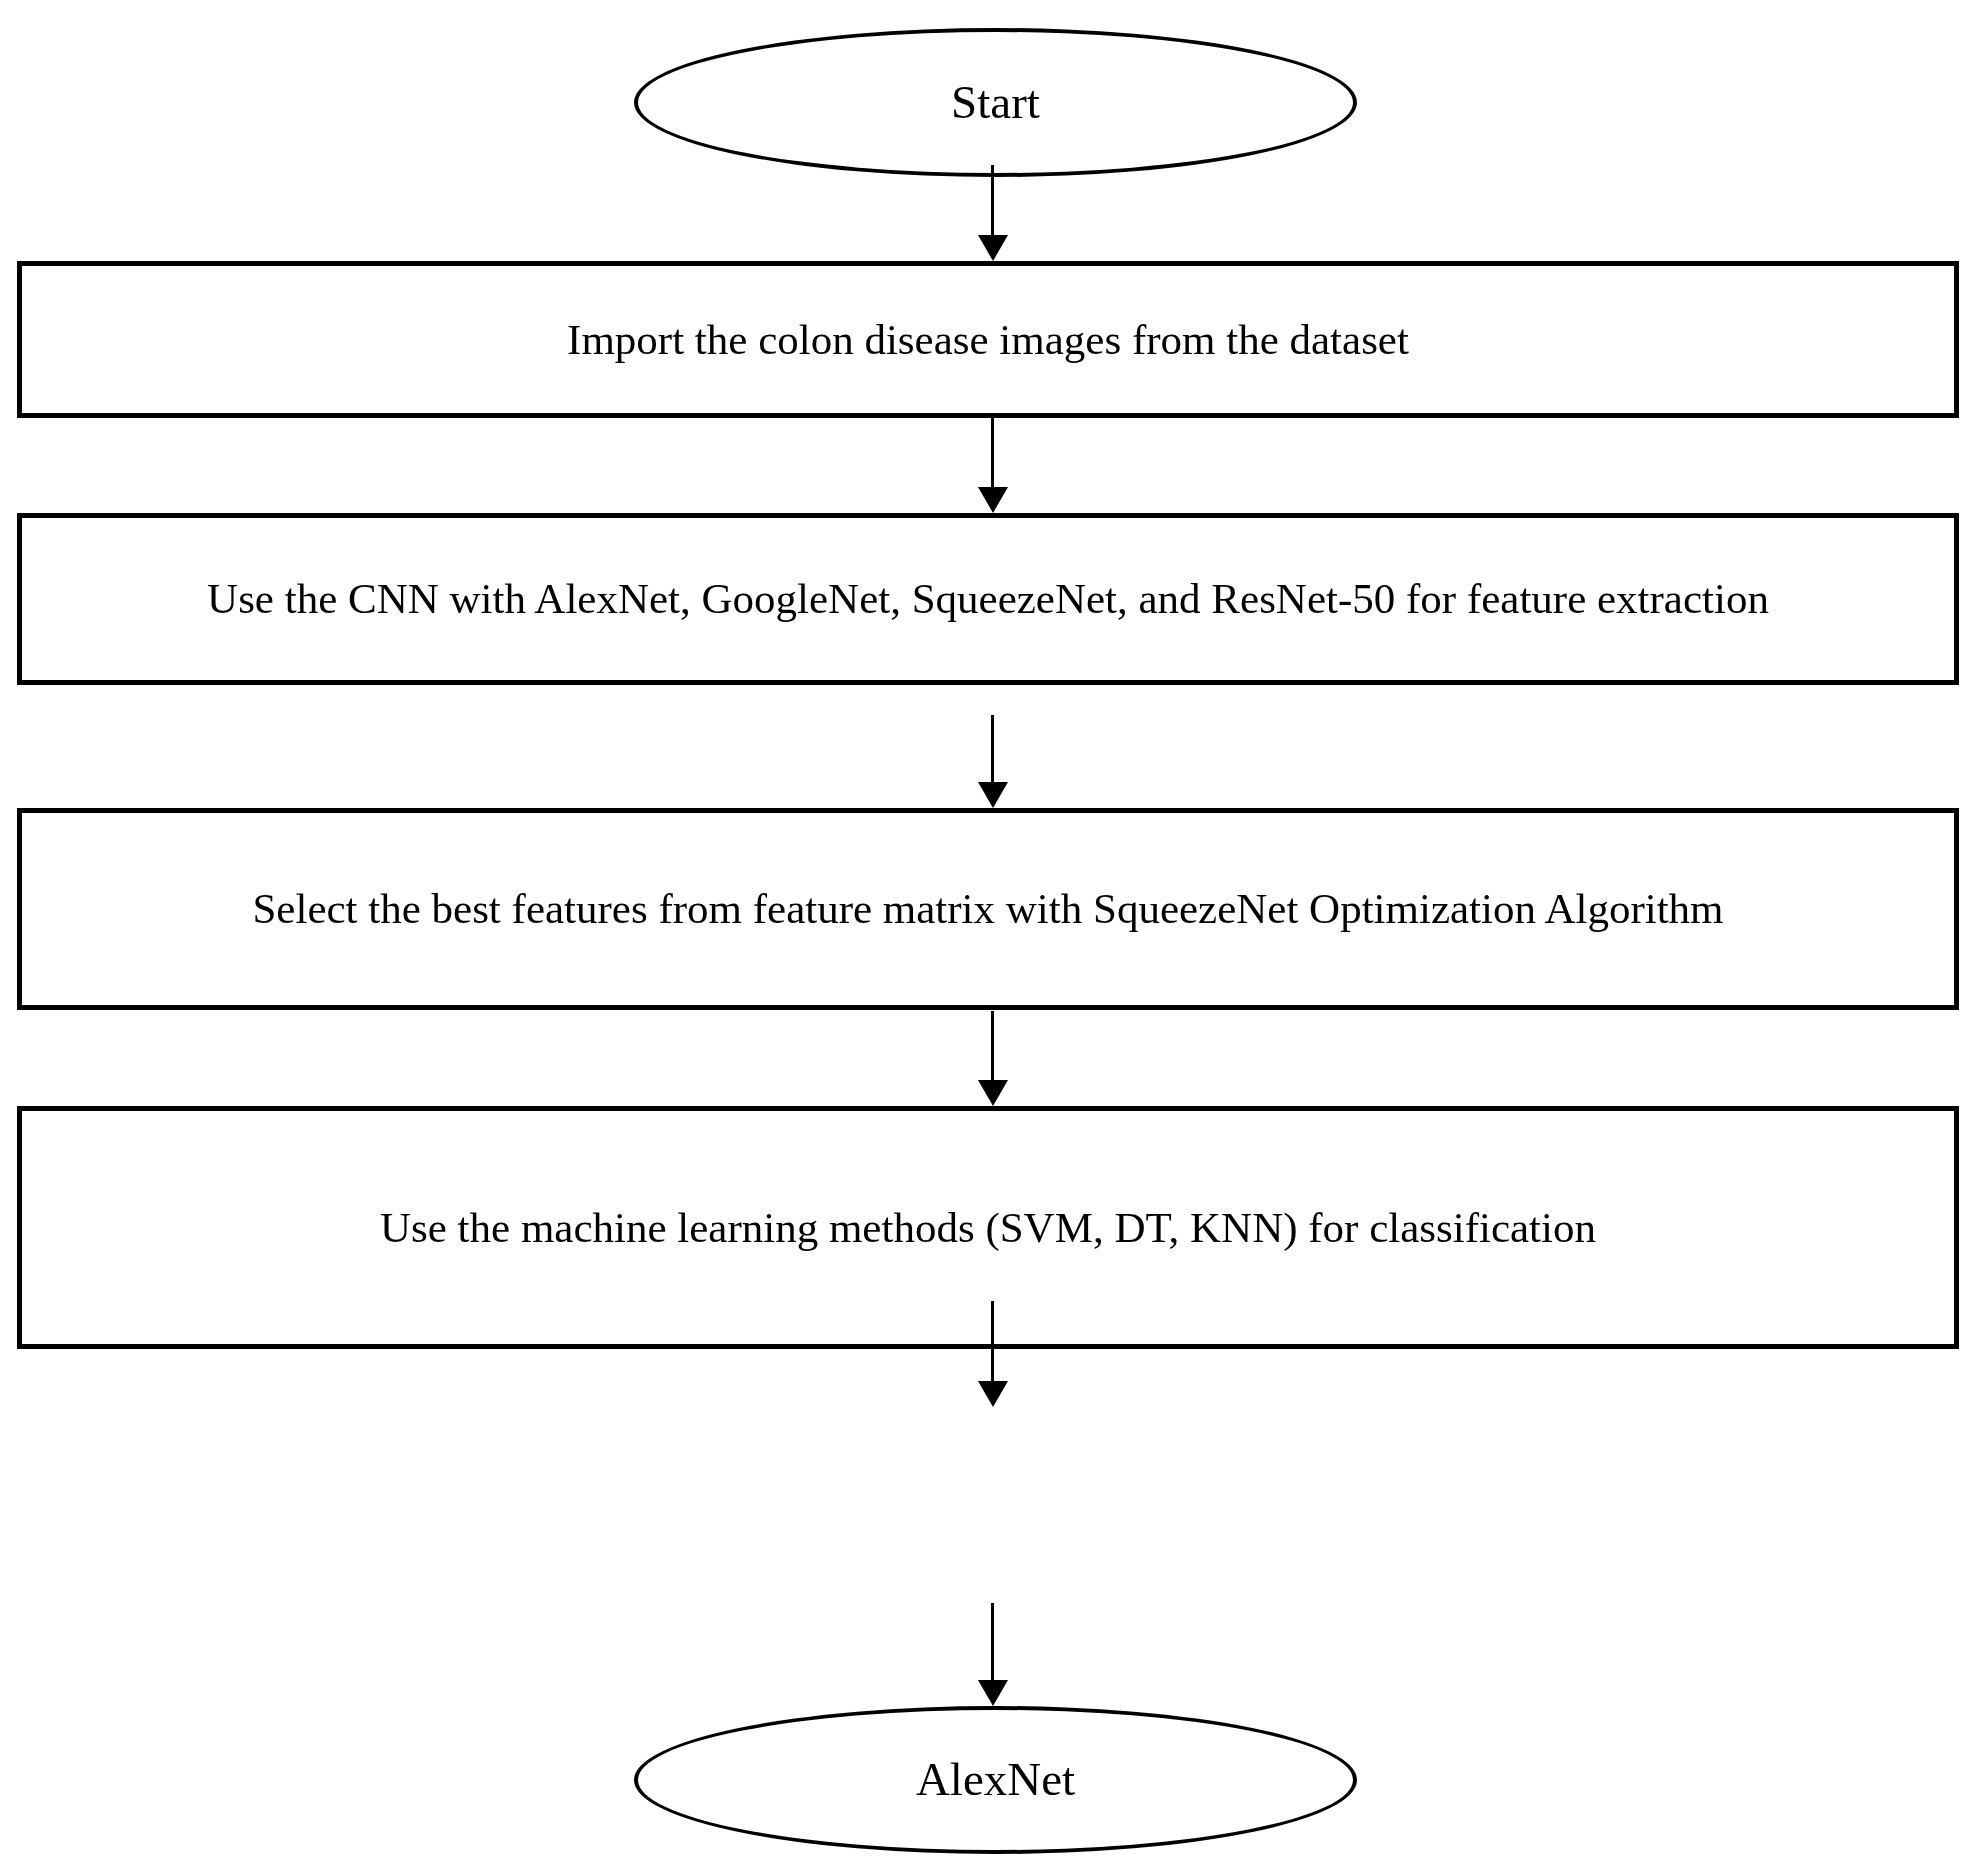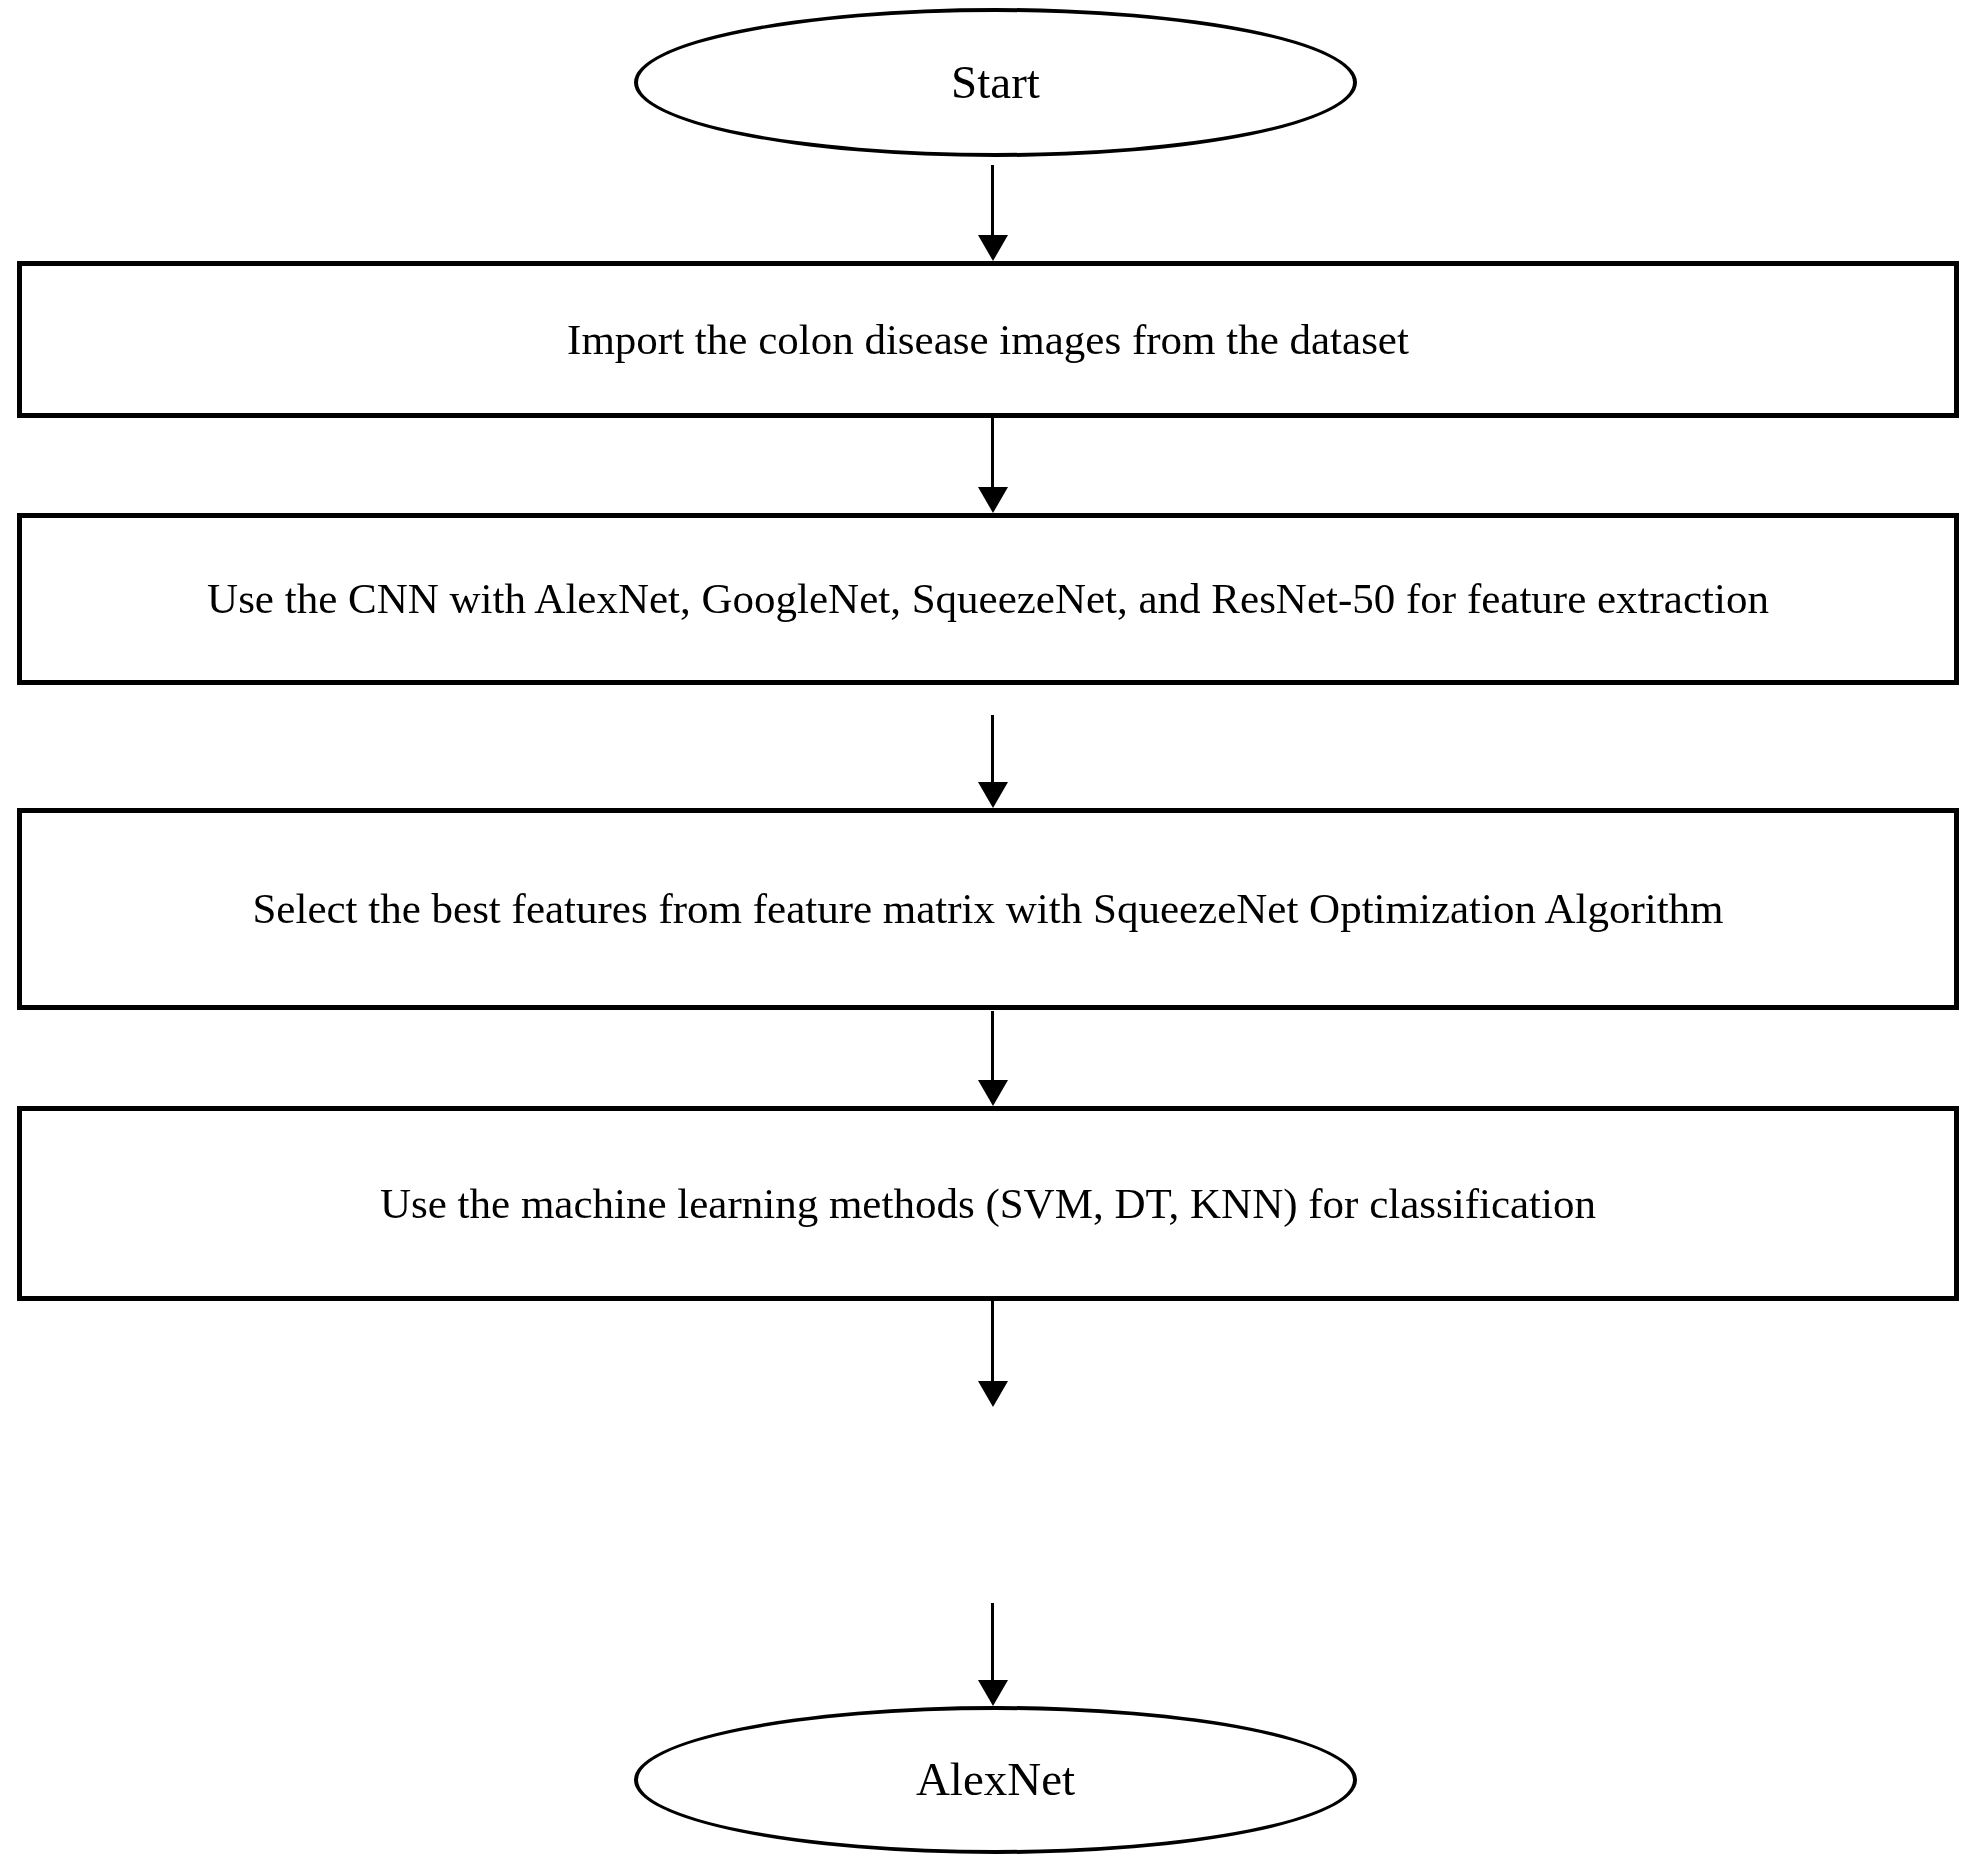--- a/index.html
+++ b/index.html
@@ -38,25 +38,25 @@
     width: 1942px;
     border: 5.4px solid #000000;
     font-size: 43px;
     line-height: 1.38;
     padding: 4px 42px;
   }
   .process .node-label {
     white-space: pre-line; 
   }
 
-  #node-start  { left: 634px; top: 8px;   width: 723px; height: 149px; }
+  #node-start  { left: 634px; top: 28px;   width: 723px; height: 149px; }
   #node-import { top: 261px;  height: 157px; }
   #node-cnn    { top: 513px;  height: 172px; }
   #node-select { top: 808px; height: 202px; }
-  #node-ml     { top: 1106px; height: 195px; }
+  #node-ml     { top: 1106px; height: 243px; }
   #node-eval   { top: 1407px; height: 196px; }
   #node-finish { left: 634px; top: 1706px; width: 723px; height: 148px; }
 
   
   .arrow {
     position: absolute;
     left: 977px;          
     width: 31px;
     display: flex;
     flex-direction: column;

